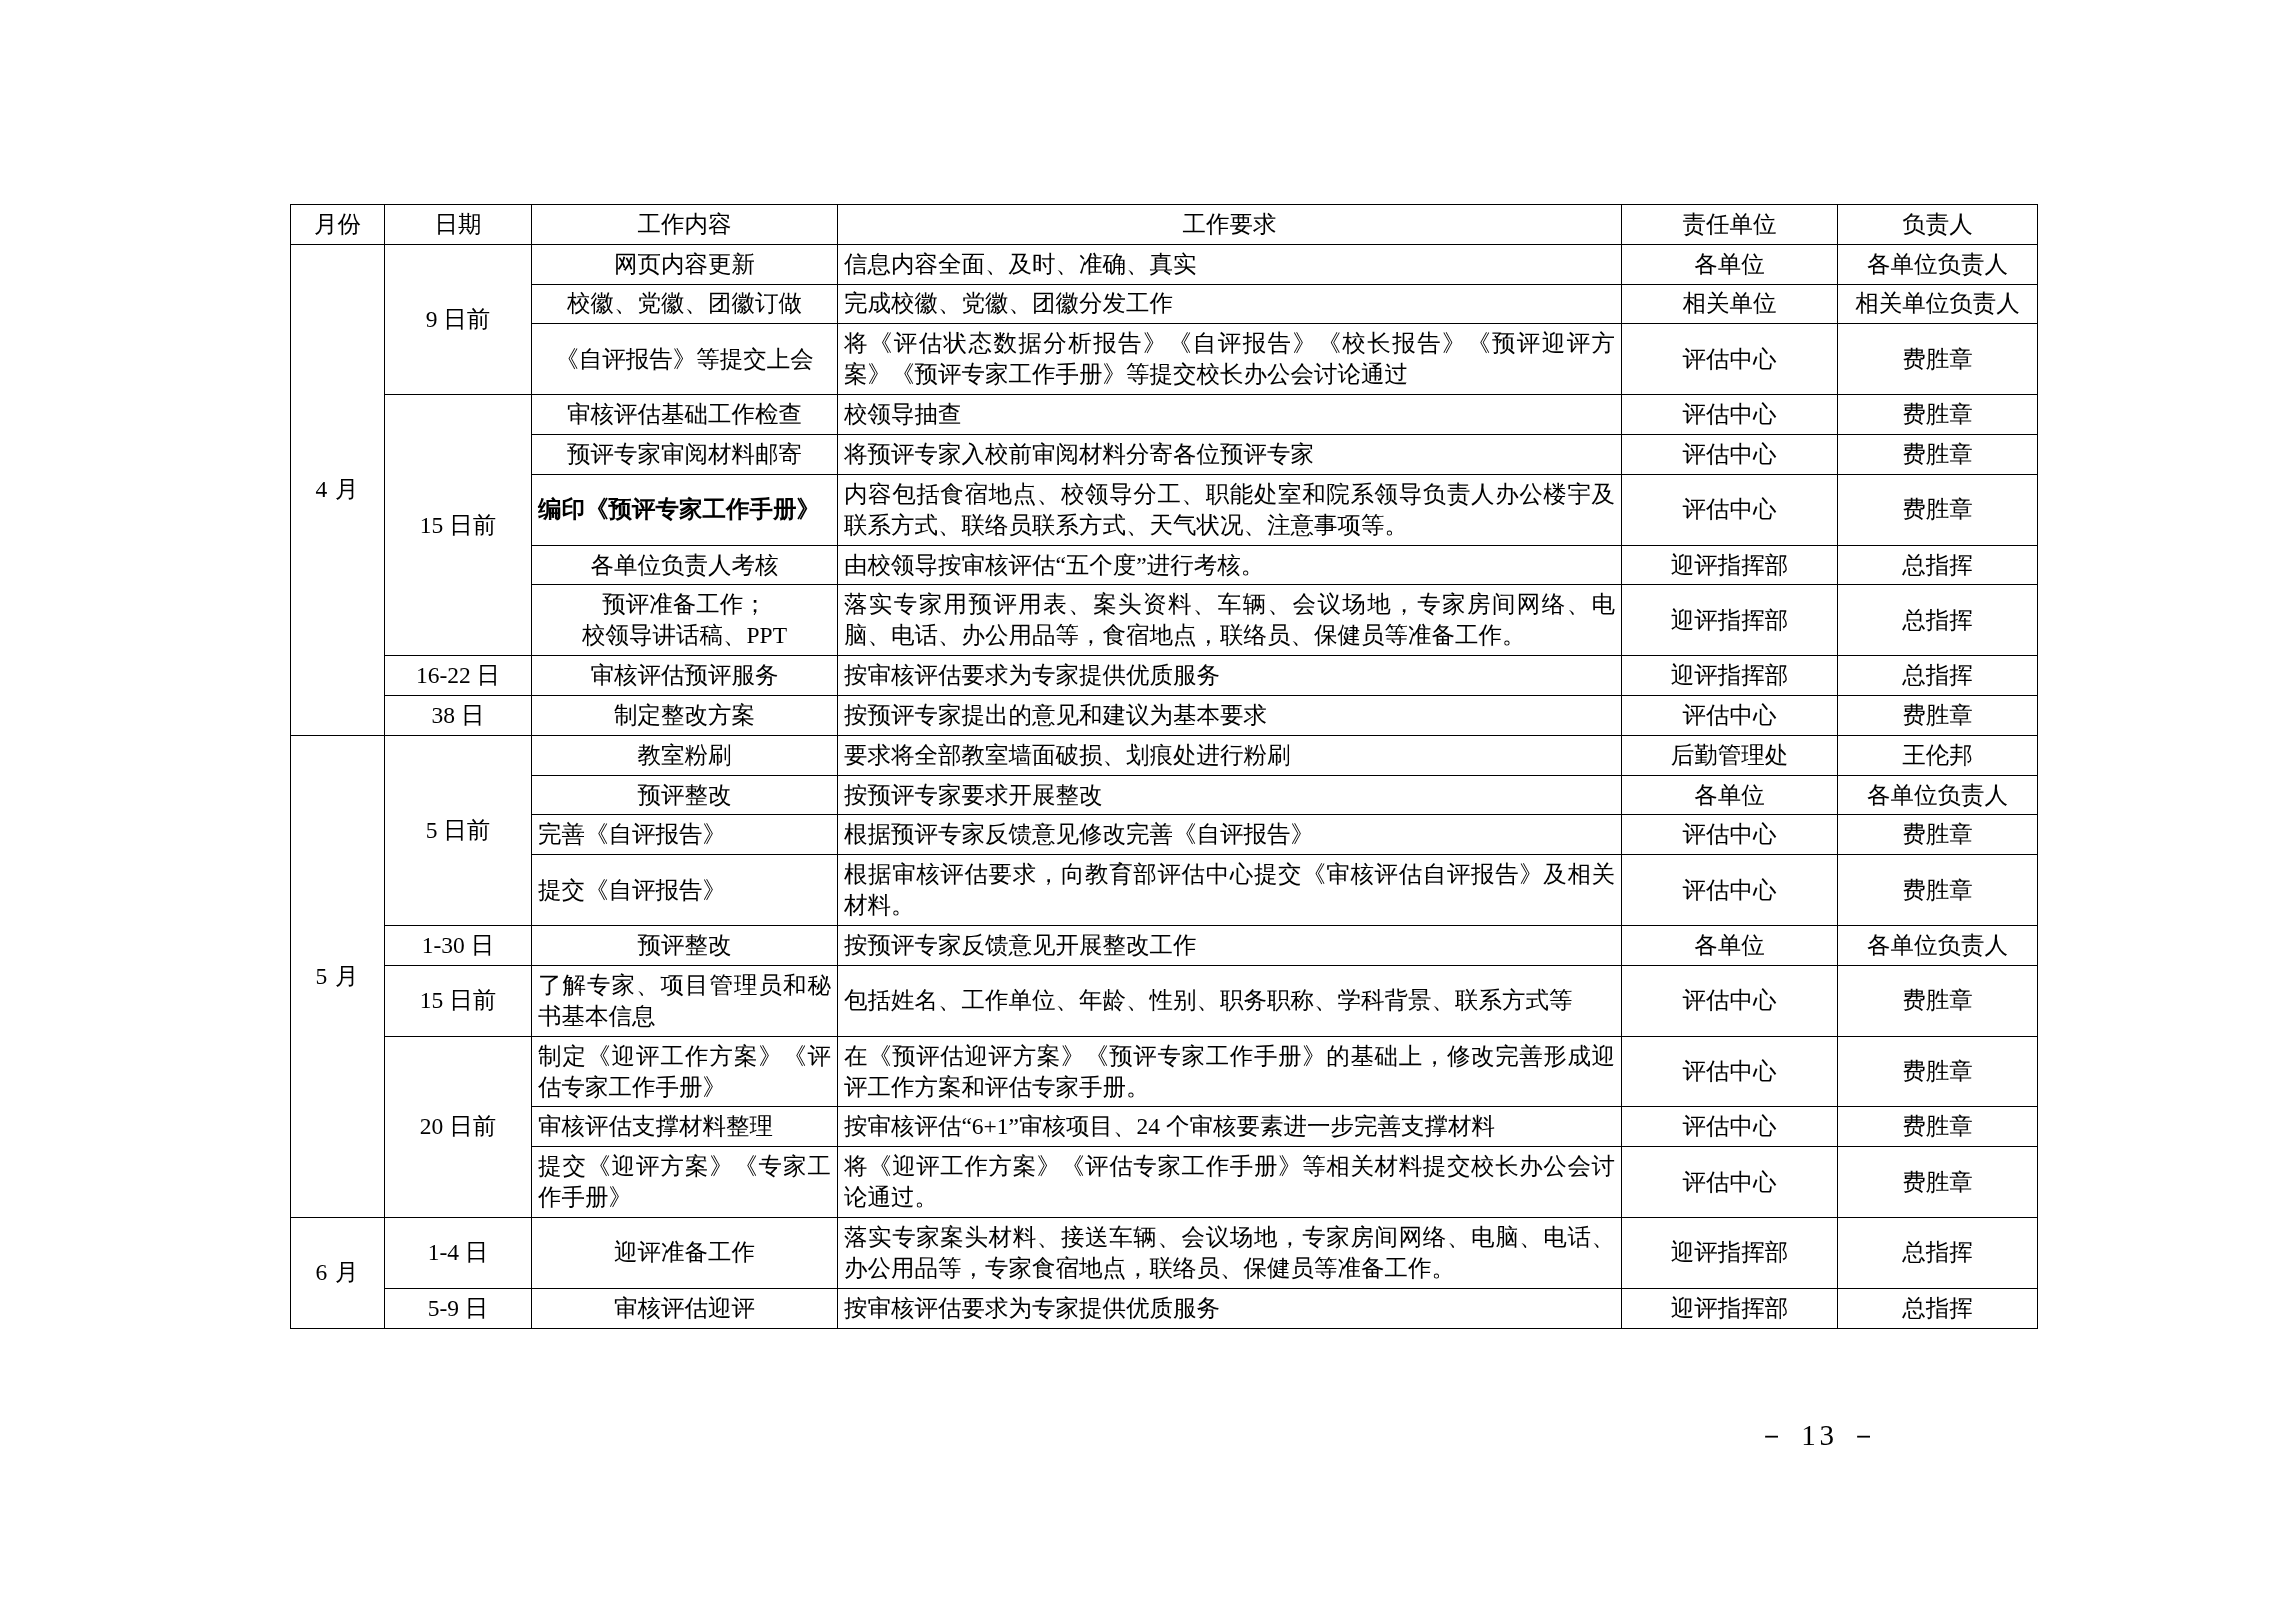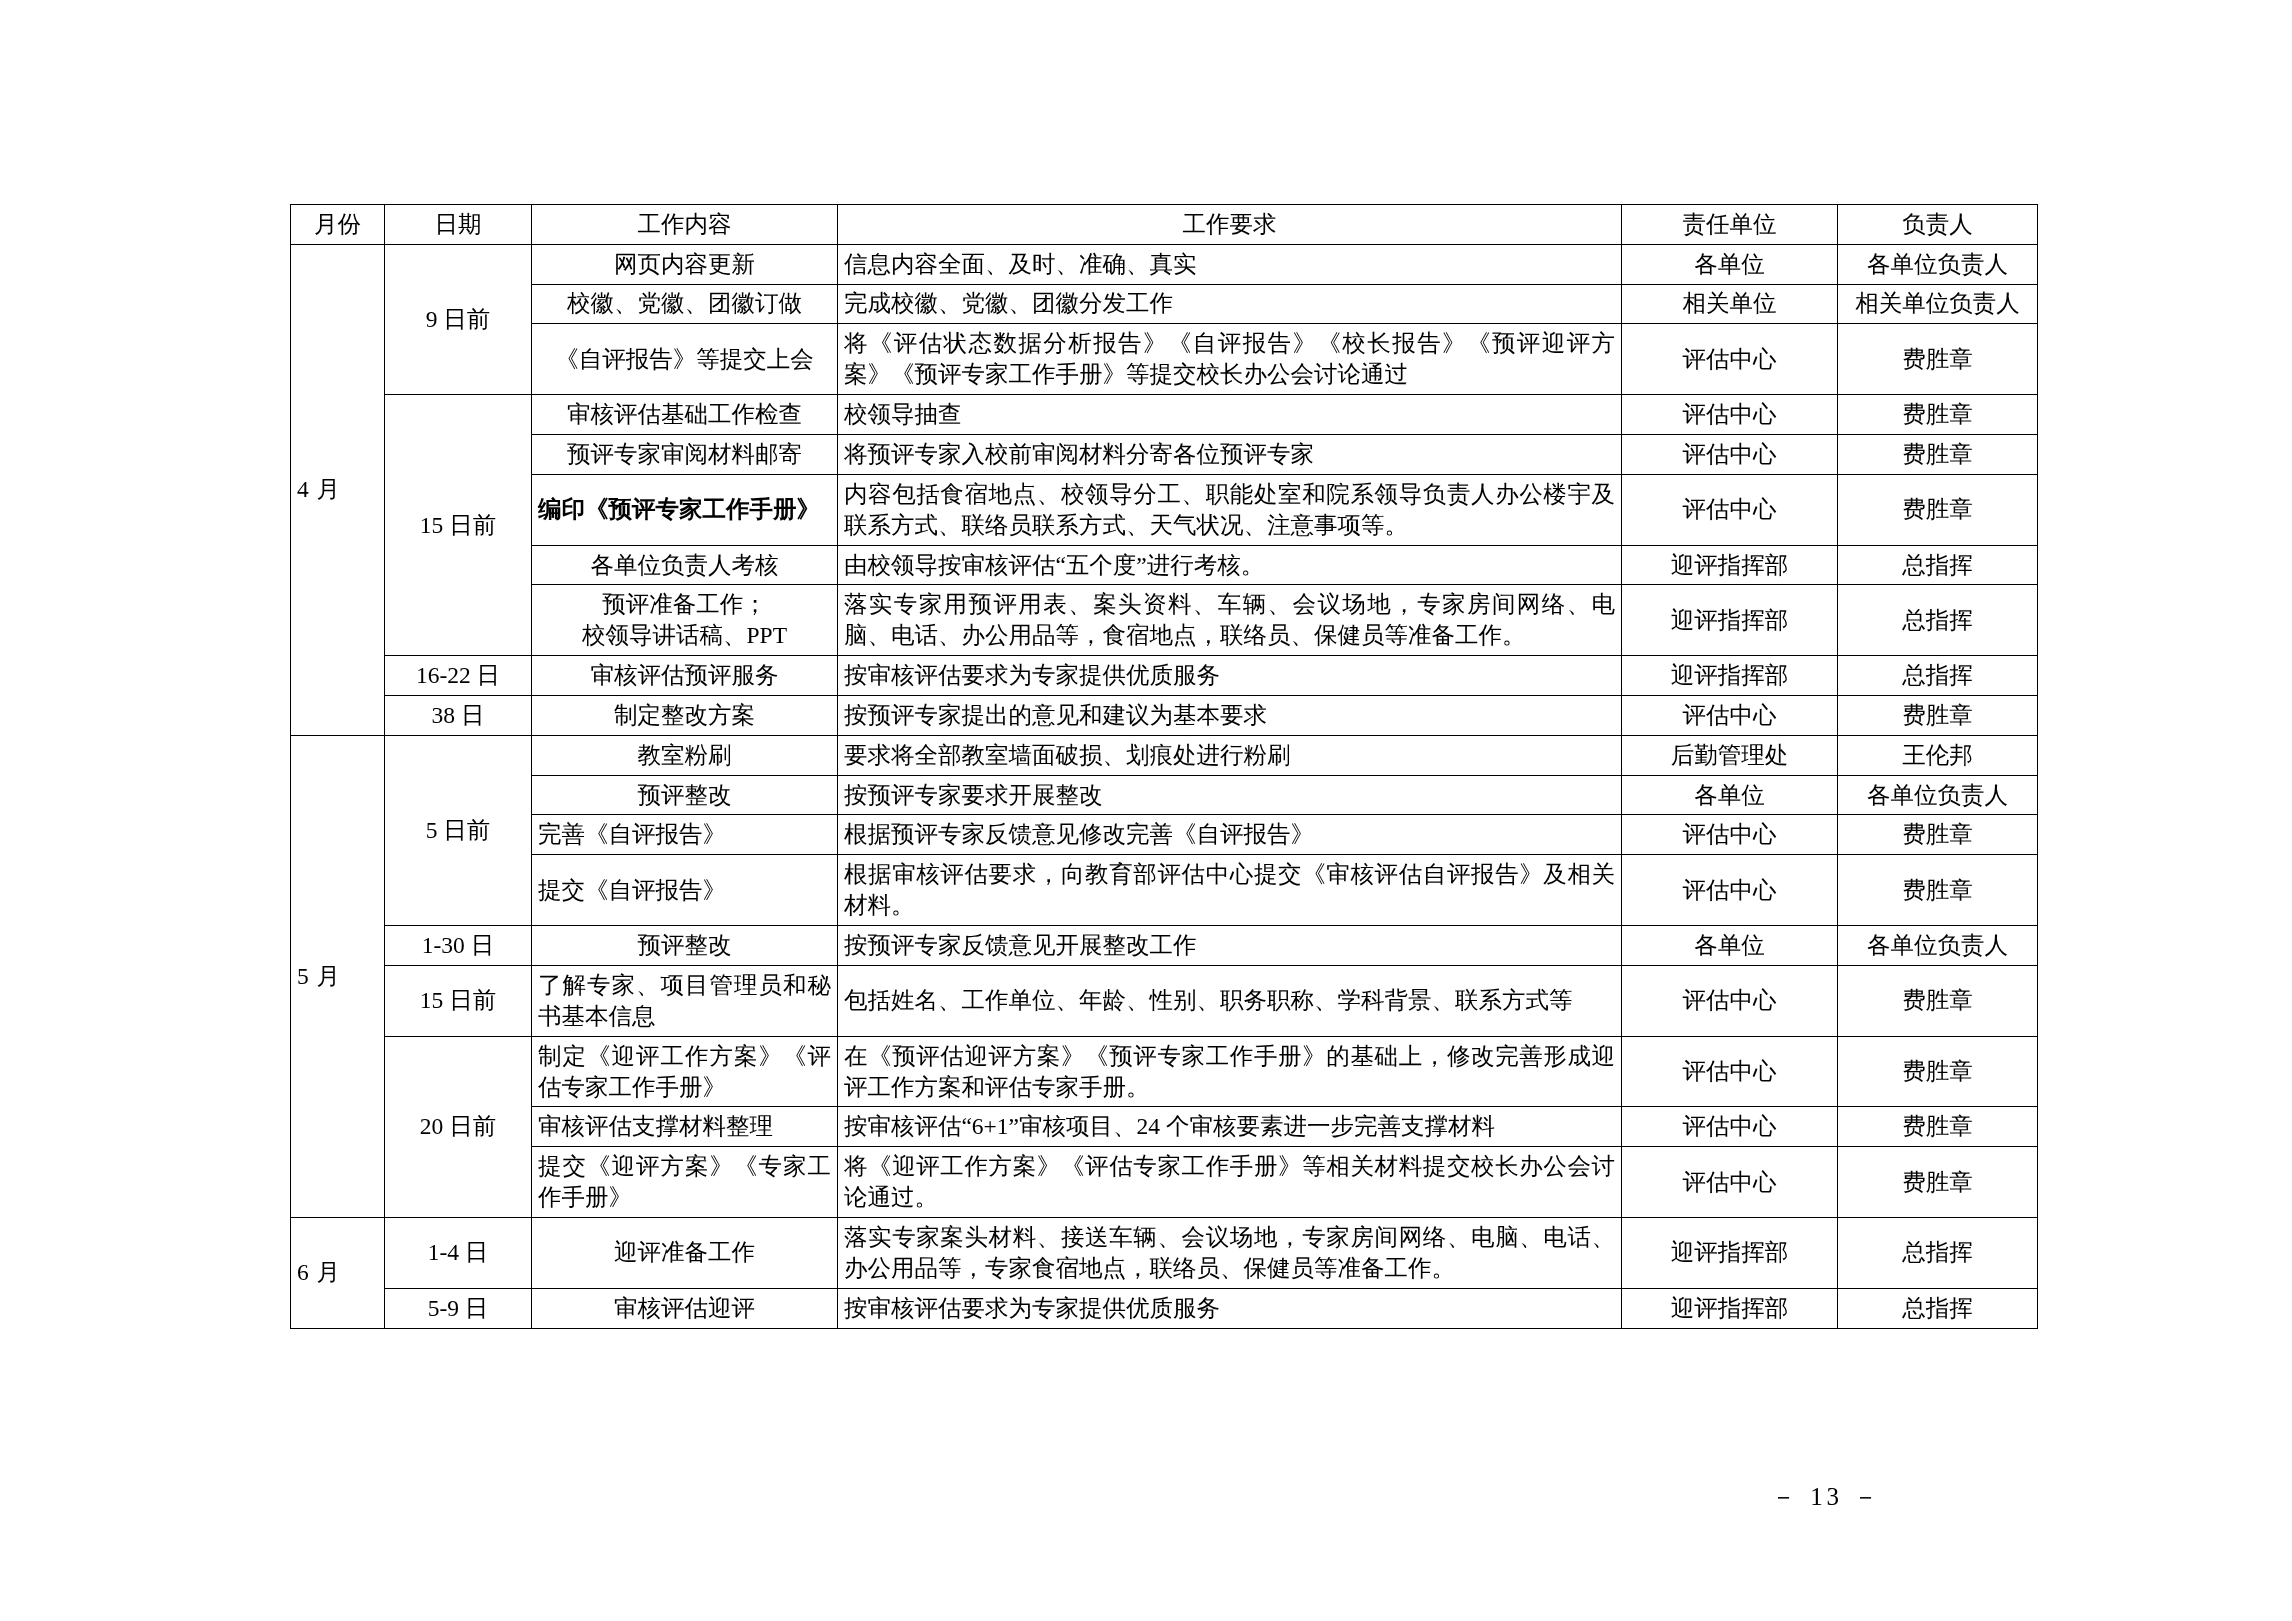--- a/index.html
+++ b/index.html
@@ -48,34 +48,35 @@
   .col-person { width: 200px; }
 
   thead td {
     text-align: center;
     font-weight: bold;
     padding-top: 6.9px;
     padding-bottom: 6.9px;
   }
   .l { text-align: left; }
   .month-cell {
+    text-align: center;
     letter-spacing: 1px;
   }
   .date-cell { text-align: center; }
   .content-cell { text-align: center; }
   .content-cell.just { text-align: justify; text-align-last: left; font-weight: bold; }
   .req-cell { text-align: left; }
   .unit-cell { text-align: center; }
   .person-cell { text-align: center; }
 
   .page-number {
     position: absolute;
     right: 245px;
-    top: 1480px;
-    font-size: 25px;
+    top: 1416px;
+    font-size: 29px;
     letter-spacing: 3.9px;
     text-align: right;
     font-family: Liberation Serif, serif;
   }
 </style>
 </head>
 <body>
 
 <div class="page">
 

